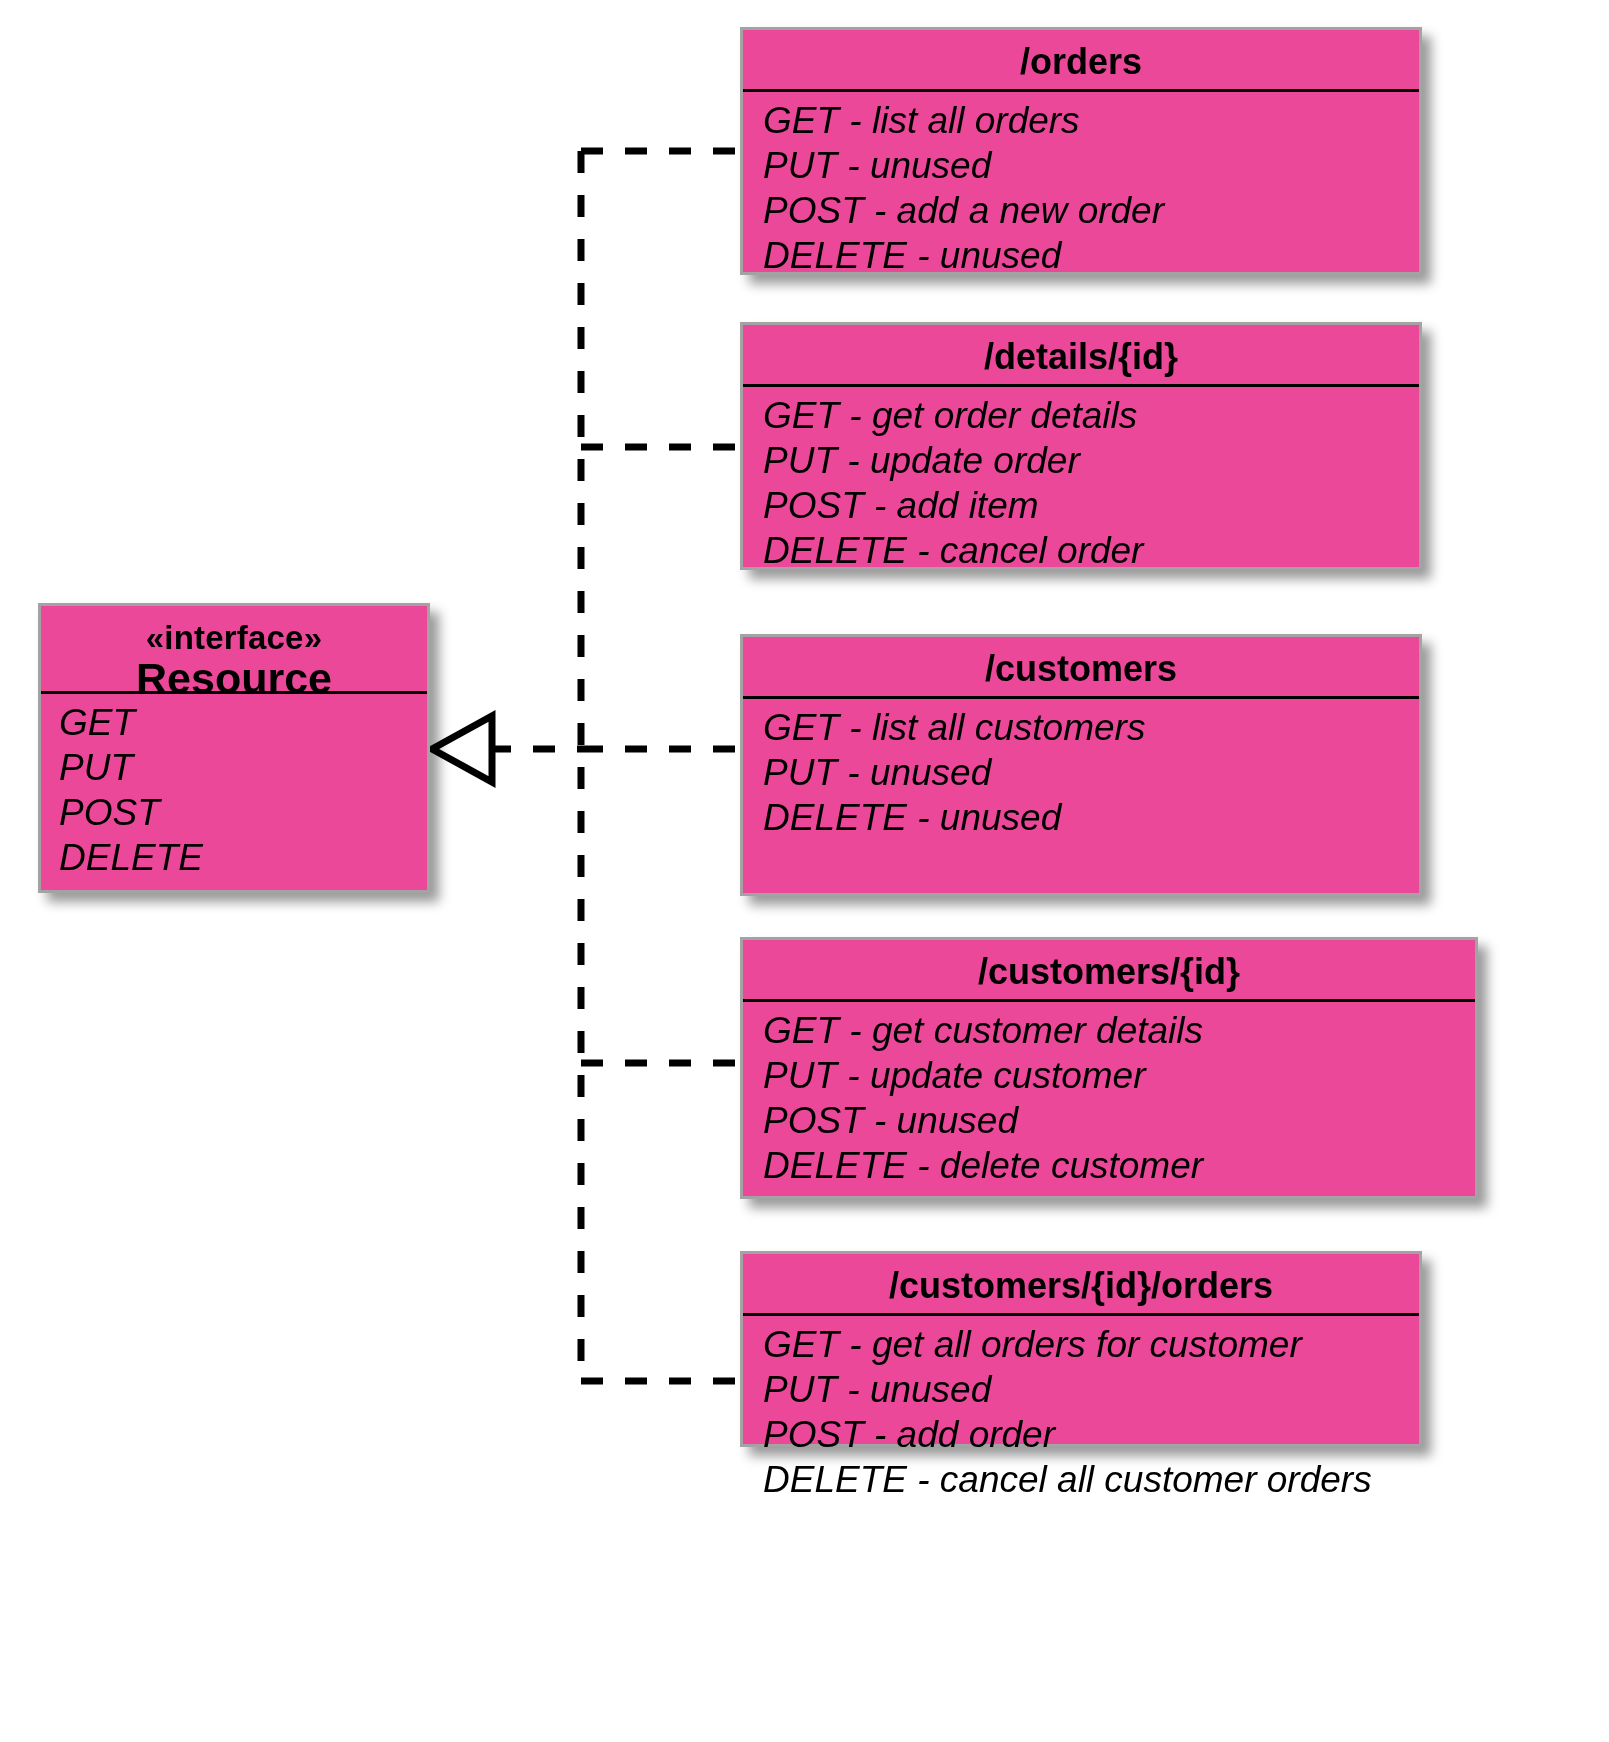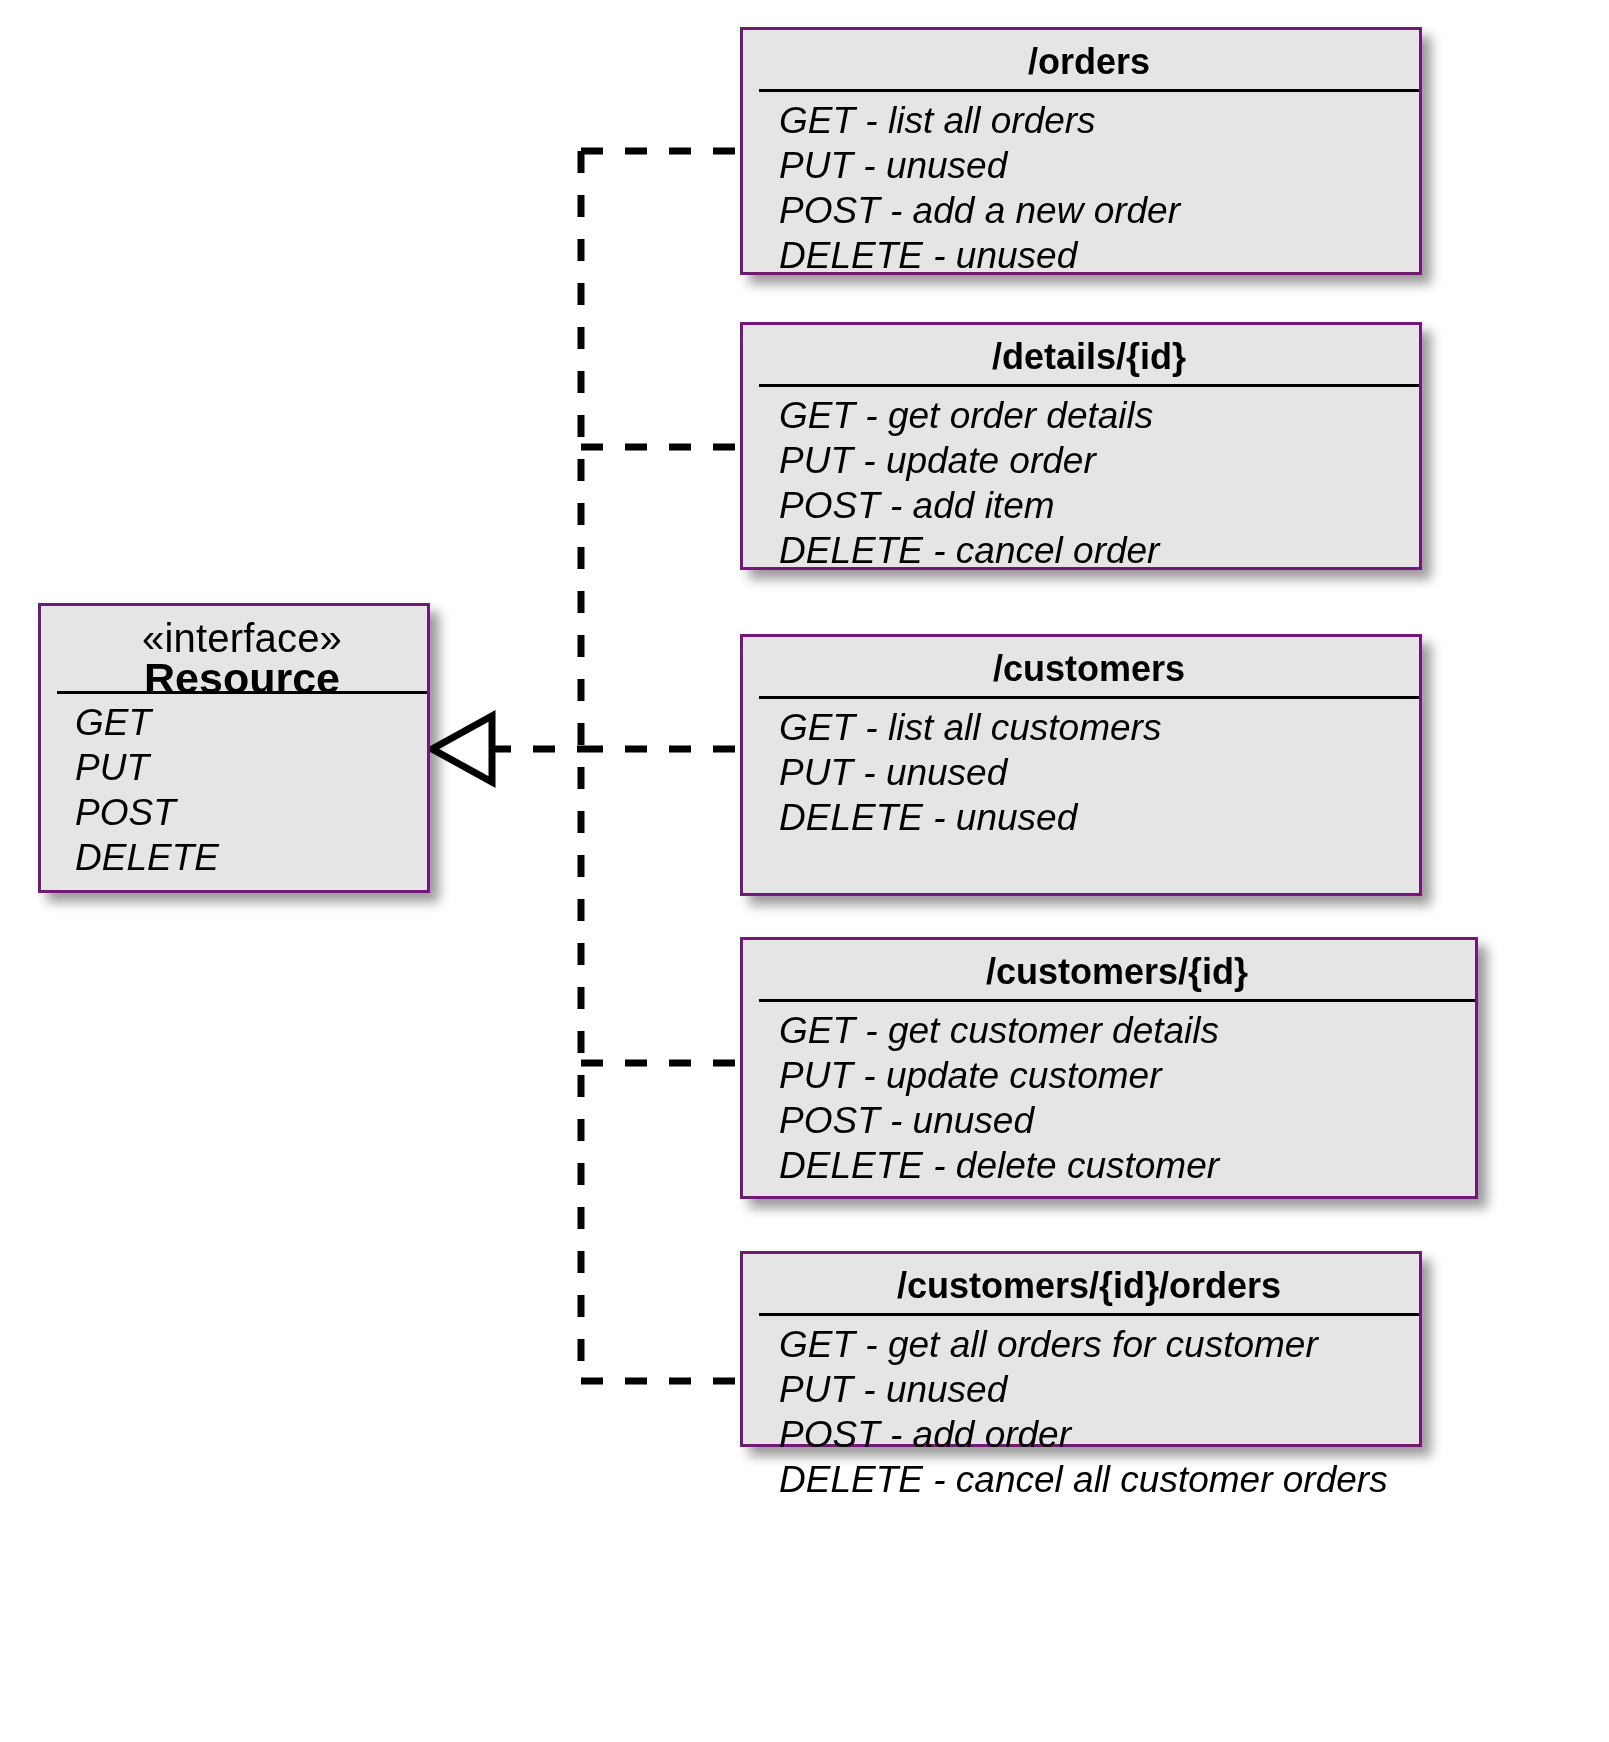--- a/index.html
+++ b/index.html
@@ -16,24 +16,23 @@
     width: 1609px;
     height: 1742px;
     background: #ffffff;
     overflow: hidden;
   }
 
   
   .uml-box {
     position: absolute;
     box-sizing: border-box;
-    background: #e5e5e5;
-    border: 3px solid #701a75;
+    background: #ec4899;
+    border: 3px solid #a3a3a3;
     box-shadow: 9px 9px 11px rgba(0,0,0,0.40);
-    padding-left: 16px;
   }
   .uml-header {
     box-sizing: border-box;
     text-align: center;
     font-weight: bold;
     color: #000000;
     border-bottom: 3px solid #000000;
     white-space: nowrap;
     overflow: hidden;
   }
@@ -55,22 +54,22 @@
     width: 392px;
     height: 290px;
   }
   #resource-box .uml-header {
     height: 88px;
     padding-top: 12px;
     font-size: 35px;
     line-height: 40px;
   }
   #resource-box .stereotype {
-    font-weight: normal;
-    font-size: 40px;
+    font-weight: bold;
+    font-size: 33px;
     display: block;
     letter-spacing: 0.2px;
   }
   #resource-box .classname {
     font-weight: bold;
     font-size: 43px;
     display: block;
   }
   #resource-box .uml-body {
     padding: 6px 0 0 18px;

